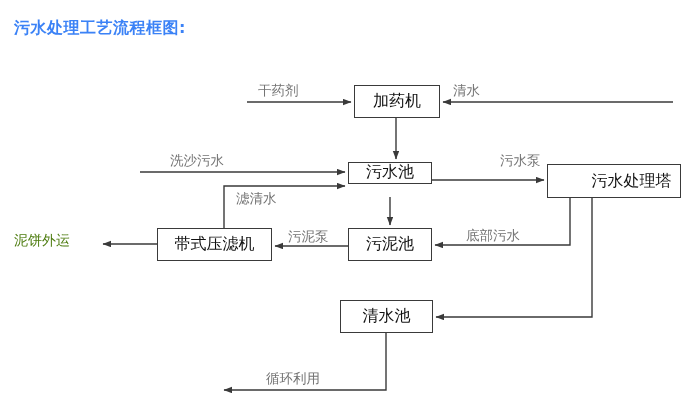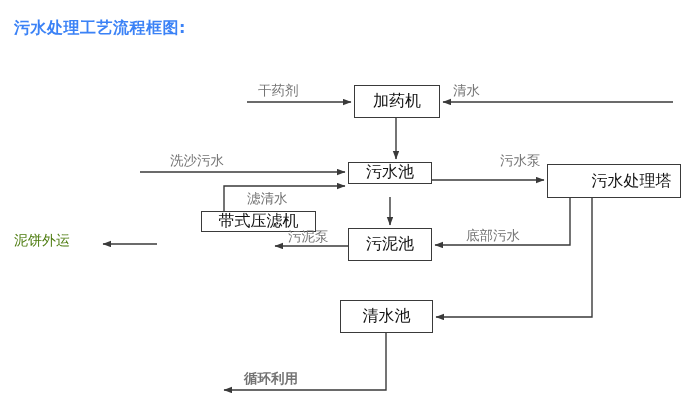--- a/index.html
+++ b/index.html
@@ -106,34 +106,34 @@
 
   <div class="node" style="left:354px; top:85px; width:86px; height:33px;">
     <span>加药机</span>
   </div>
   <div class="node" style="left:348px; top:162px; width:84px; height:22px;align-items:flex-end;">
     <span>污水池</span>
   </div>
   <div class="node" style="left:547px; top:164px; width:134px; height:34px;padding-left:35px;">
     <span>污水处理塔</span>
   </div>
-  <div class="node" style="left:157px; top:211px; width:115px; height:21px;margin-left:44px;">
+  <div class="node" style="left:157px; top:228px; width:115px; height:33px;">
     <span>带式压滤机</span>
   </div>
   <div class="node" style="left:348px; top:228px; width:84px; height:33px;">
     <span>污泥池</span>
   </div>
   <div class="node" style="left:340px; top:300px; width:93px; height:33px;font-family:Liberation Mono, monospace;">
     <span>清水池</span>
   </div>
 
   <div class="edge-label" style="left:258px; top:82px;">干药剂</div>
   <div class="edge-label" style="left:453px; top:82px;">清水</div>
   <div class="edge-label" style="left:170px; top:152px;">洗沙污水</div>
-  <div class="edge-label" style="left:247px; top:190px;">滤清水</div>
+  <div class="edge-label" style="left:236px; top:190px;">滤清水</div>
   <div class="edge-label" style="left:458px; top:152px;margin-left:42px;">污水泵</div>
   <div class="edge-label" style="left:288px; top:228px;">污泥泵</div>
   <div class="edge-label" style="left:466px; top:227px;">底部污水</div>
-  <div class="edge-label" style="left:244px; top:370px;font-weight:bold;">循环利用</div>
+  <div class="edge-label" style="left:266px; top:370px;">循环利用</div>
 
   <div class="term-label" style="left:14px; top:232px;">泥饼外运</div>
 
 </div>
 
 </body></html>

